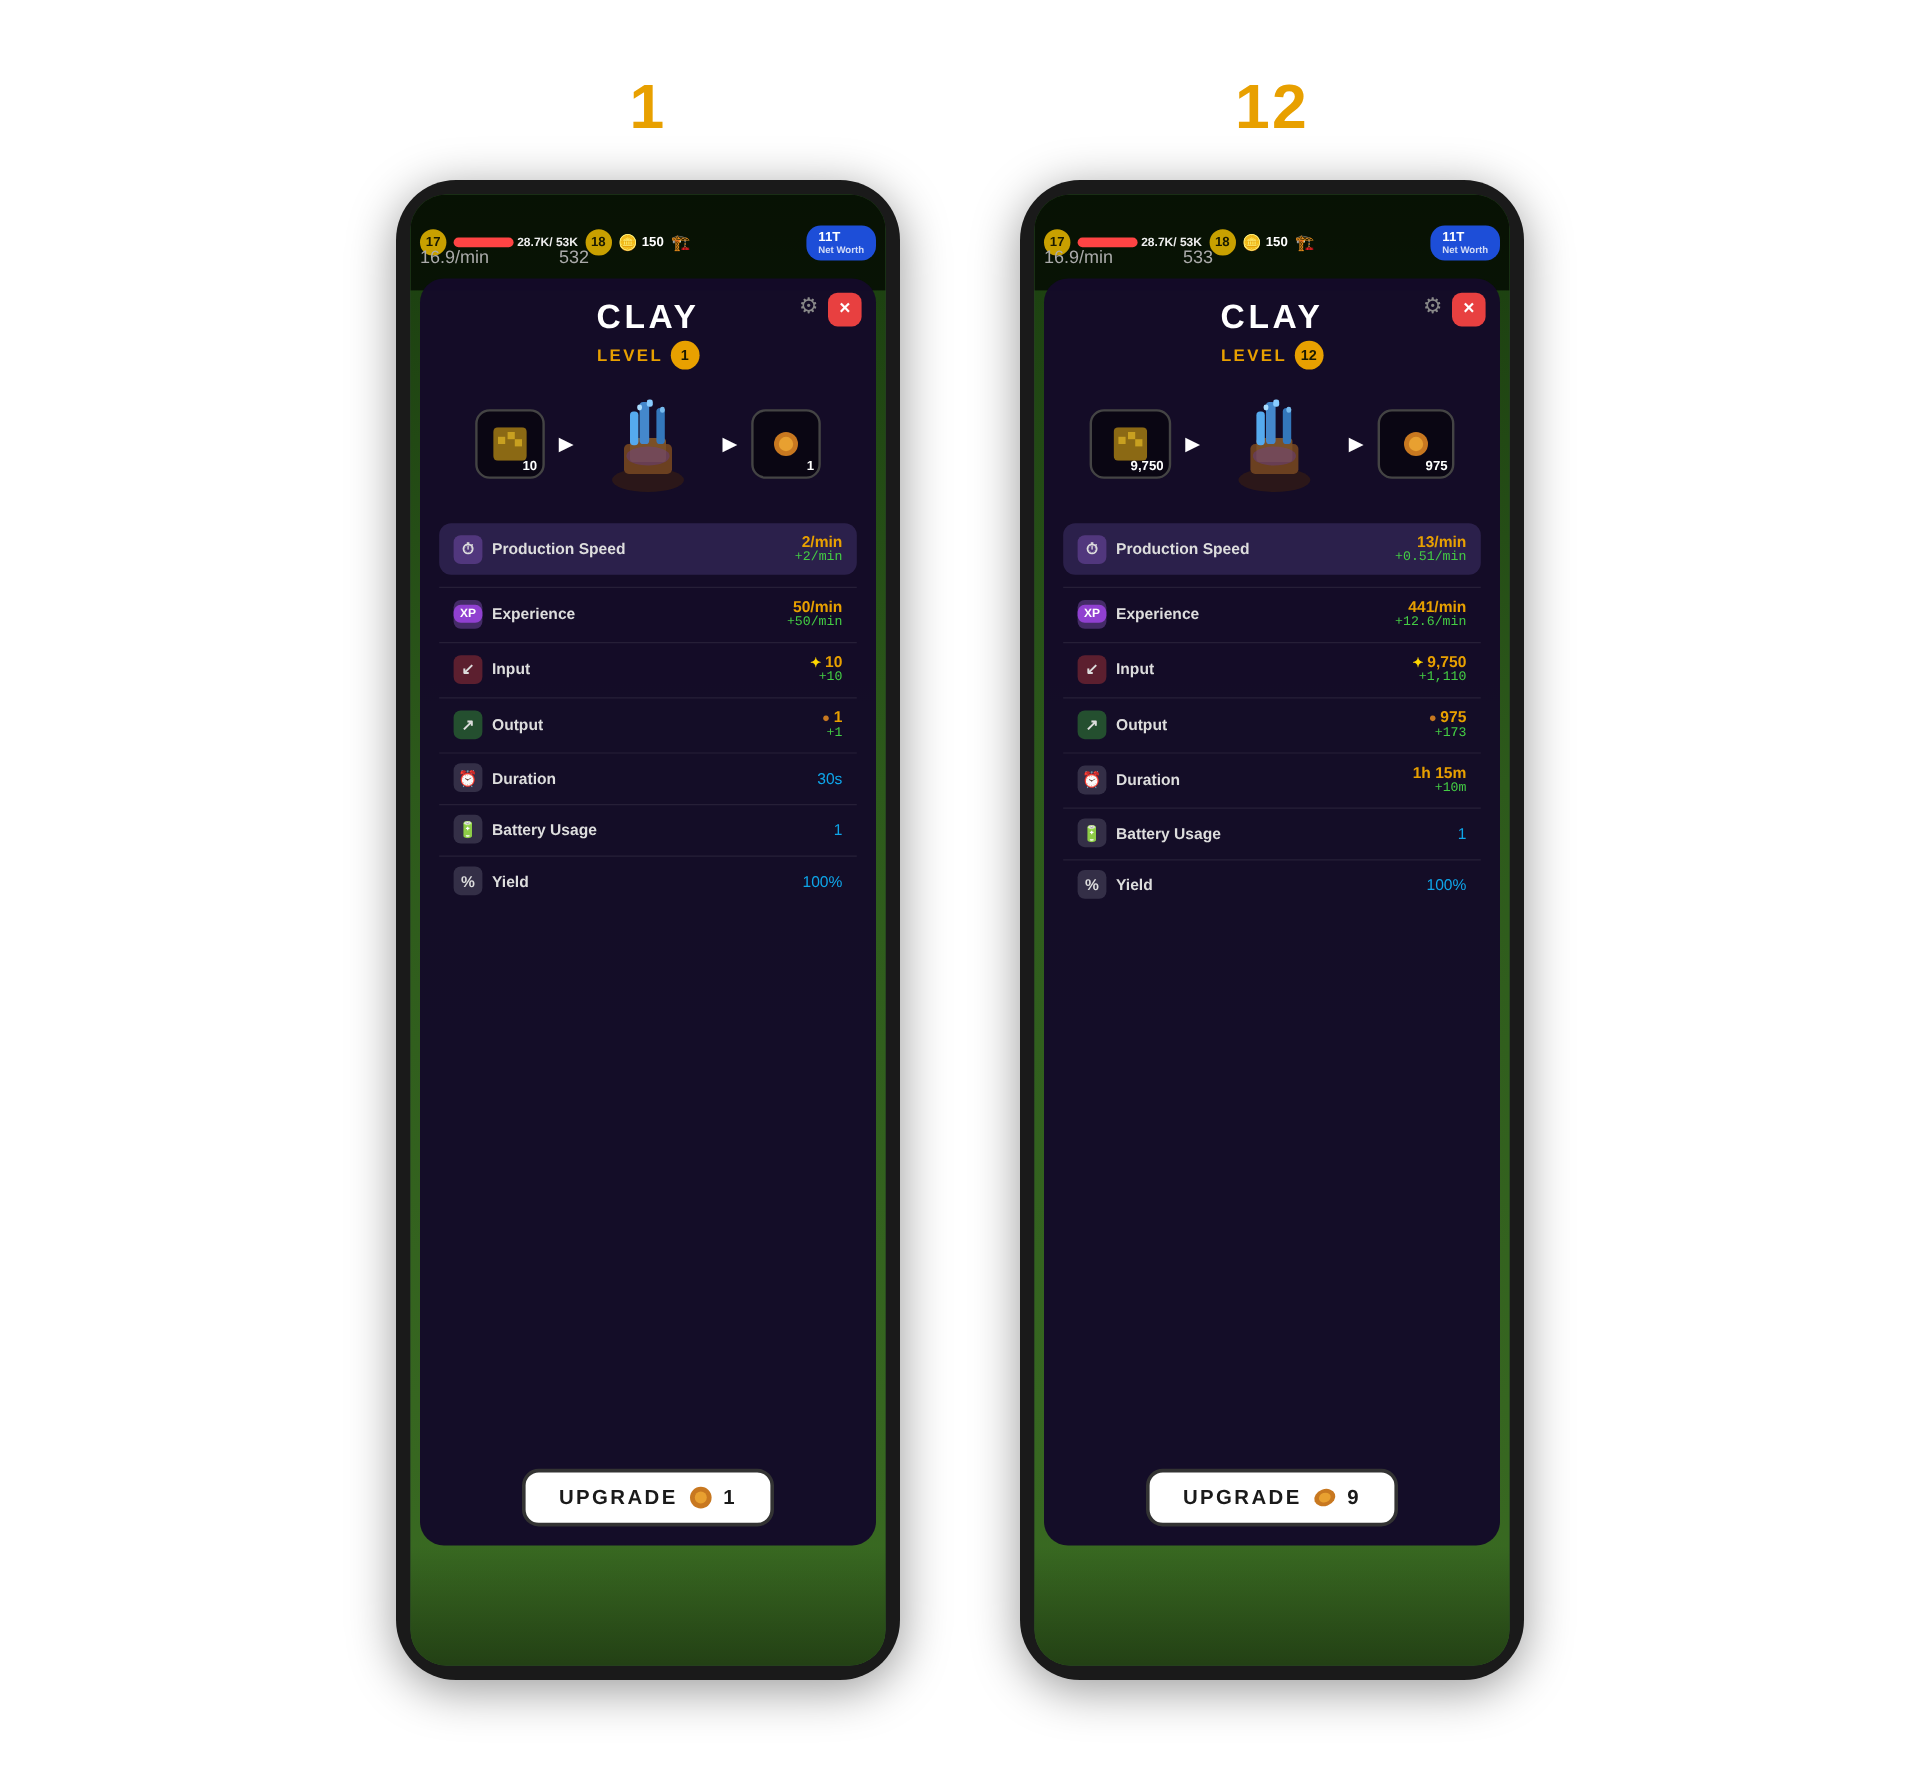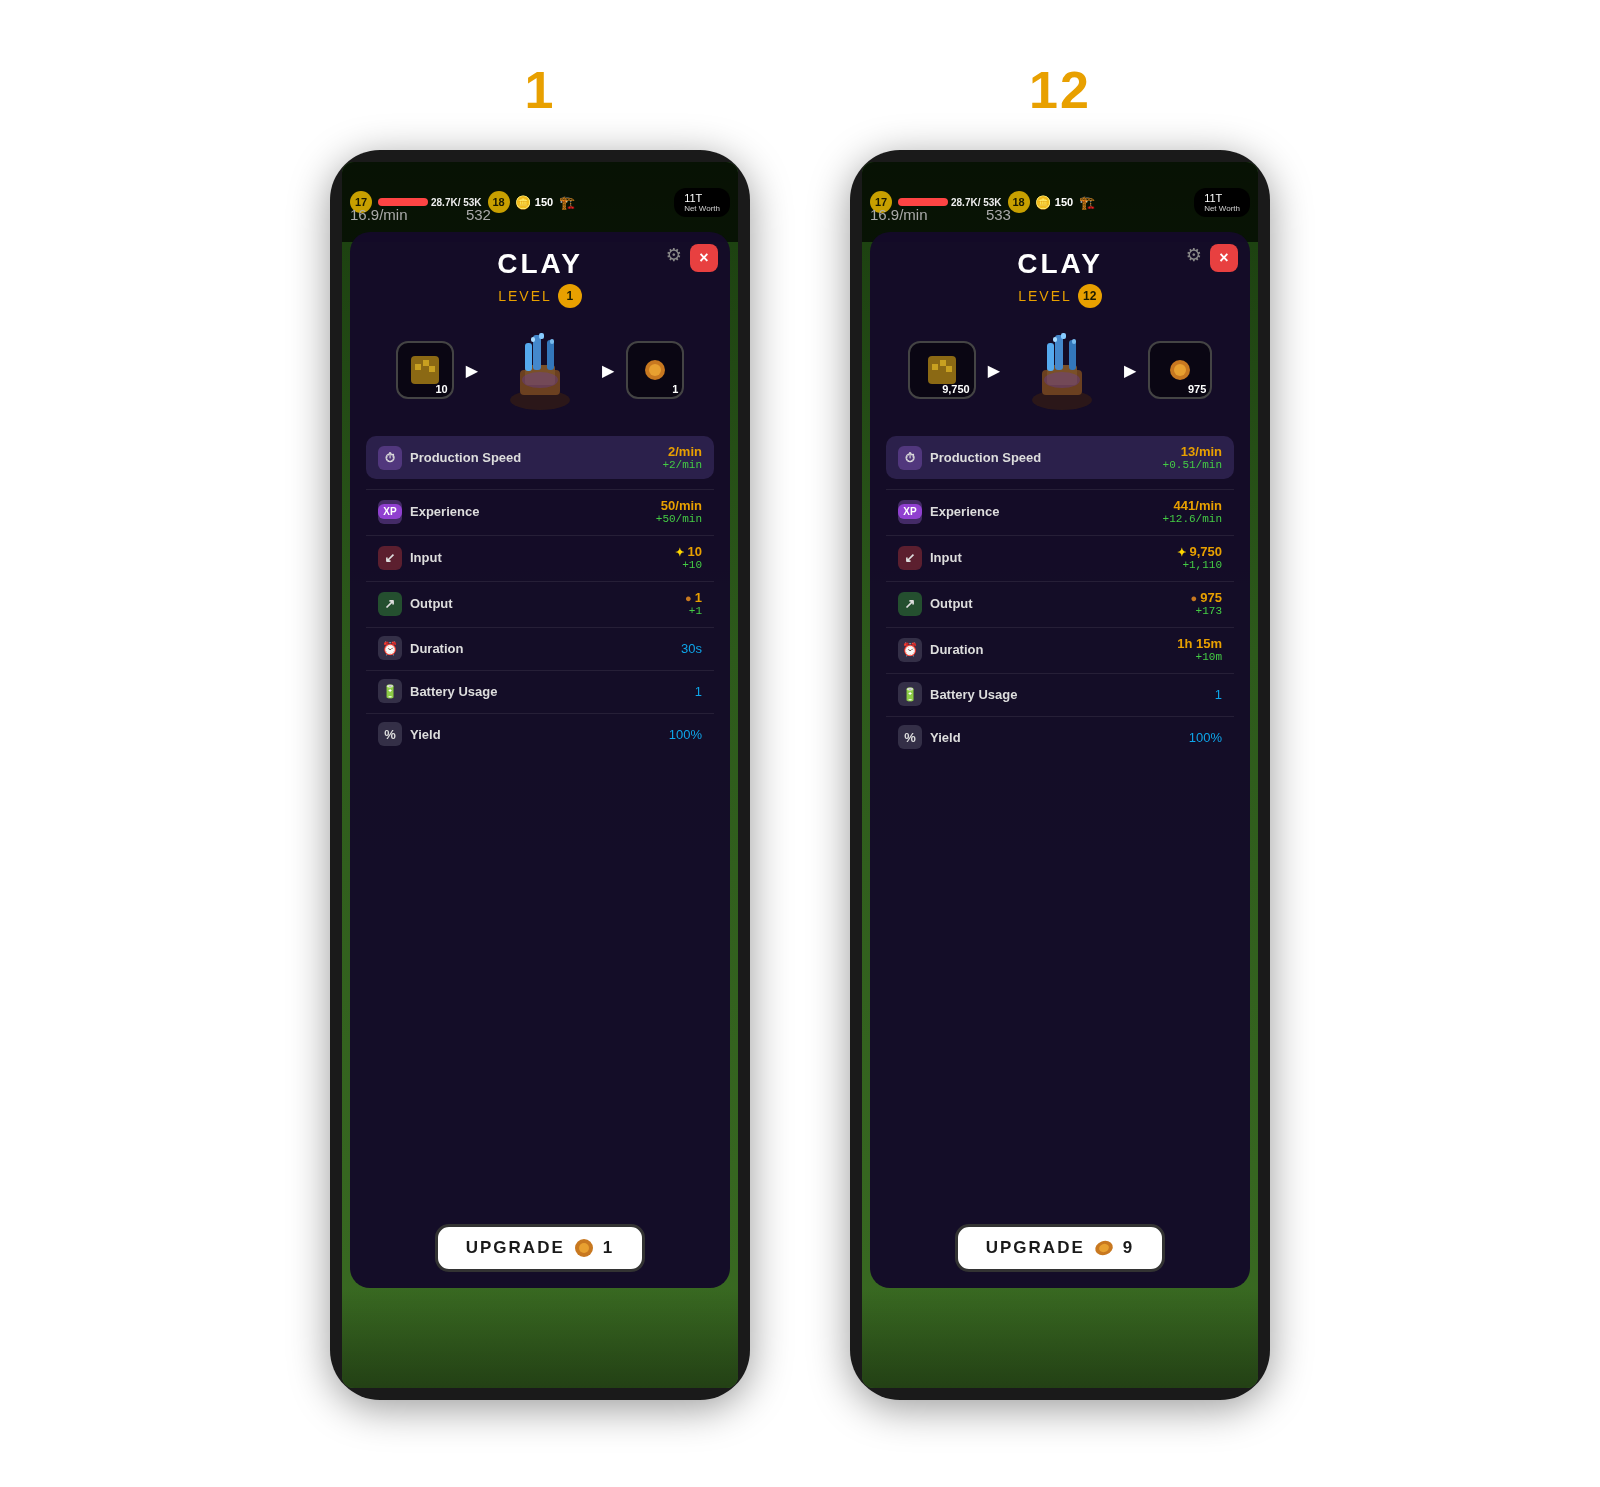--- a/index.html
+++ b/index.html
@@ -48,21 +48,21 @@
       background: #1a1a1a;
       border-radius: 50px;
       padding: 12px;
       box-shadow: 0 8px 40px rgba(0,0,0,0.4);
       position: relative;
       overflow: hidden;
     }
     .phone-screen {
       width: 100%;
       height: 100%;
-      border-radius: 12px;
+      border-radius: 30px;
       overflow: hidden;
       background: #2d5a27;
       position: relative;
     }
     
     .game-bg {
       width: 100%;
       height: 100%;
       background: linear-gradient(180deg, #1a3d0f 0%, #2d5a1b 40%, #3a6b22 100%);
       position: absolute;
@@ -101,26 +101,26 @@
       font-weight: 900;
     }
     .hud-bar {
       width: 50px;
       height: 8px;
       background: #ff4444;
       border-radius: 4px;
       display: inline-block;
     }
     .hud-gold {
-      background: #000000;
+      background: #1d4ed8;
       color: white;
       border-radius: 12px;
       padding: 4px 10px;
       font-size: 11px;
-      font-weight: normal;
+      font-weight: bold;
       margin-left: auto;
     }
     .hud-sub {
       position: absolute;
       top: 44px;
       left: 8px;
       color: #aaa;
       font-size: 15px;
     }
     
@@ -175,21 +175,21 @@
     }
     .level-badge {
       display: flex;
       align-items: center;
       gap: 6px;
       margin-top: 4px;
     }
     .level-text {
       color: #e8a000;
       font-size: 14px;
-      font-weight: 400;
+      font-weight: 700;
       letter-spacing: 2px;
     }
     .level-star {
       background: #e8a000;
       color: #1a1a00;
       border-radius: 50%;
       width: 24px;
       height: 24px;
       display: flex;
       align-items: center;

